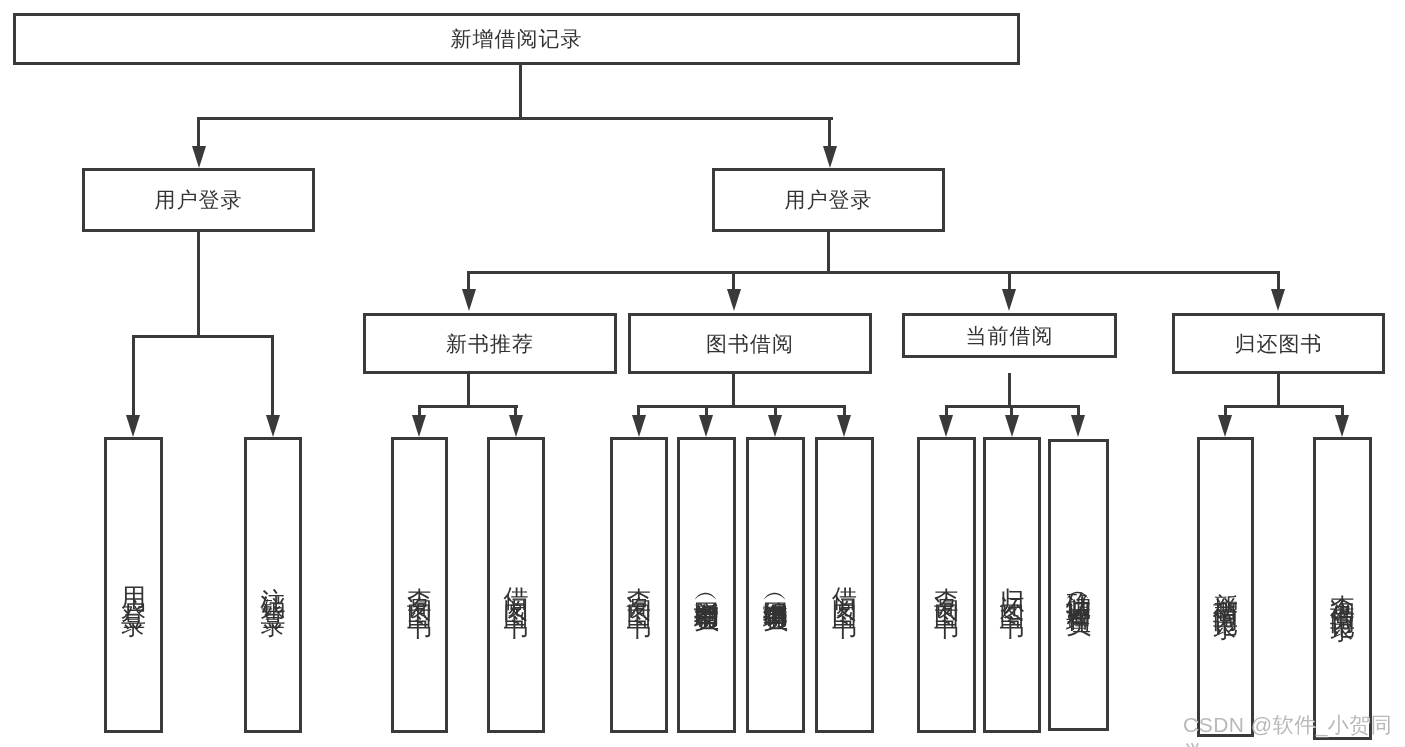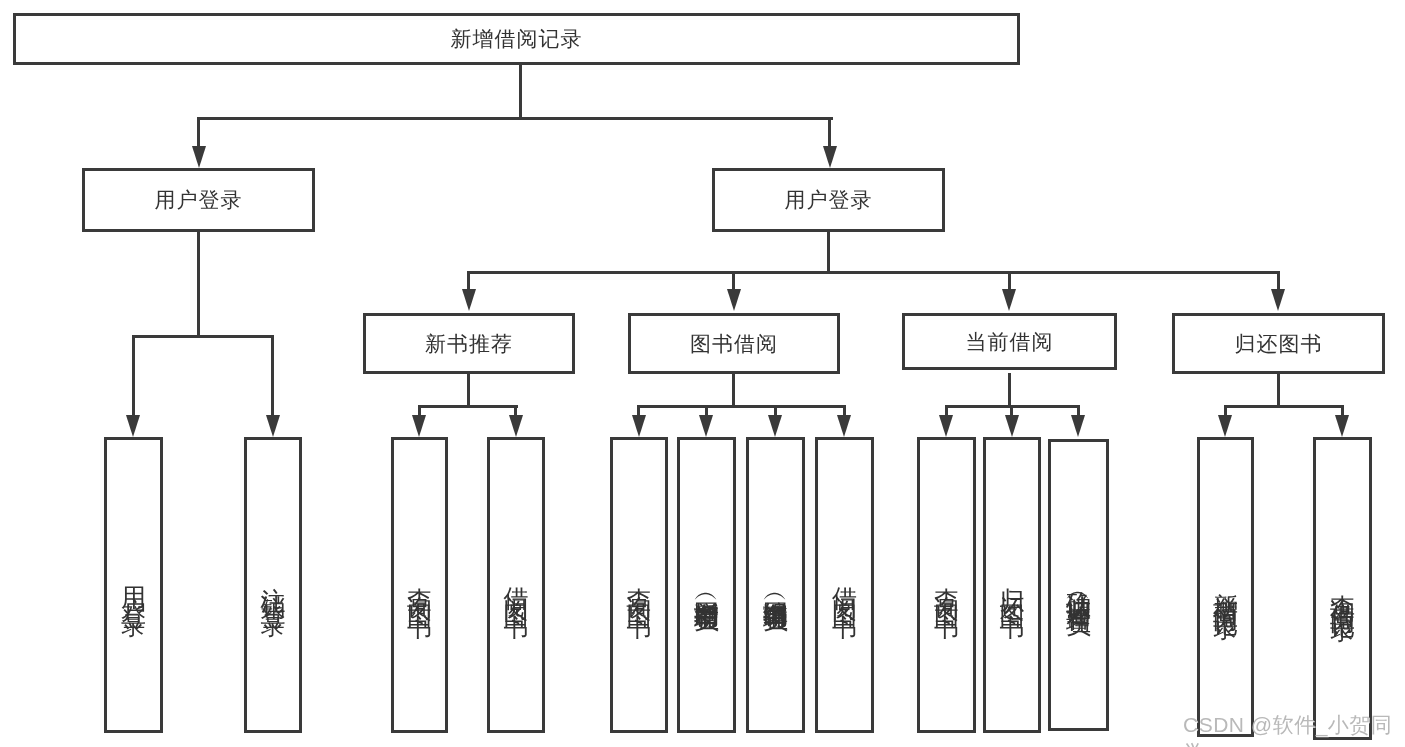--- a/index.html
+++ b/index.html
@@ -75,27 +75,27 @@
 
 <div class="line" style="left:467px;top:271px;width:3px;height:20px;"></div>
 <div class="ahead" style="left:462px;top:289px;"></div>
 <div class="line" style="left:732px;top:271px;width:3px;height:20px;"></div>
 <div class="ahead" style="left:727px;top:289px;"></div>
 <div class="line" style="left:1008px;top:271px;width:3px;height:20px;"></div>
 <div class="ahead" style="left:1002px;top:289px;"></div>
 <div class="line" style="left:1277px;top:271px;width:3px;height:20px;"></div>
 <div class="ahead" style="left:1271px;top:289px;"></div>
 
-<div class="box hbox" style="left:363px;top:313px;width:212px;height:61px;">
+<div class="box hbox" style="left:363px;top:313px;width:254px;height:61px;">
   <span>新书推荐</span>
 </div>
-<div class="box hbox" style="left:628px;top:313px;width:212px;height:61px;">
+<div class="box hbox" style="left:628px;top:313px;width:244px;height:61px;">
   <span>图书借阅</span>
 </div>
-<div class="box hbox" style="left:902px;top:313px;width:215px;height:57px;">
+<div class="box hbox" style="left:902px;top:313px;width:215px;height:45px;">
   <span>当前借阅</span>
 </div>
 <div class="box hbox" style="left:1172px;top:313px;width:213px;height:61px;">
   <span>归还图书</span>
 </div>
 
 <div class="line" style="left:467px;top:373px;width:3px;height:34px;"></div>
 <div class="line" style="left:732px;top:373px;width:3px;height:34px;"></div>
 <div class="line" style="left:1008px;top:373px;width:3px;height:34px;"></div>
 <div class="line" style="left:1277px;top:373px;width:3px;height:34px;"></div>

